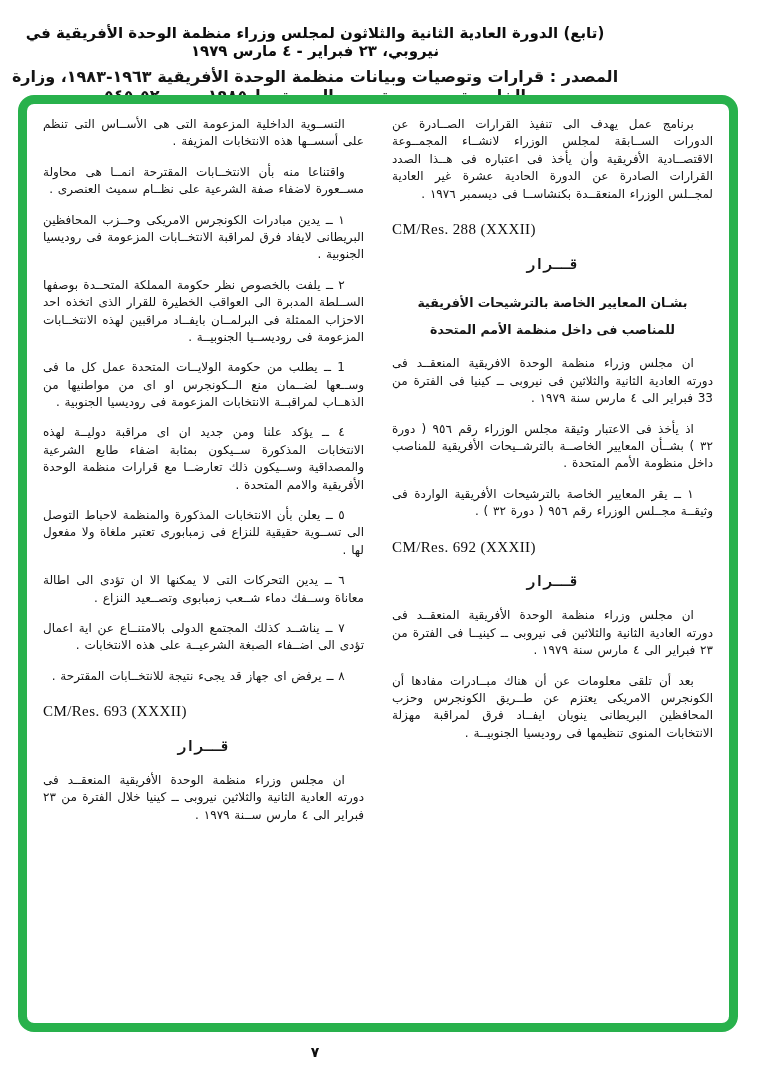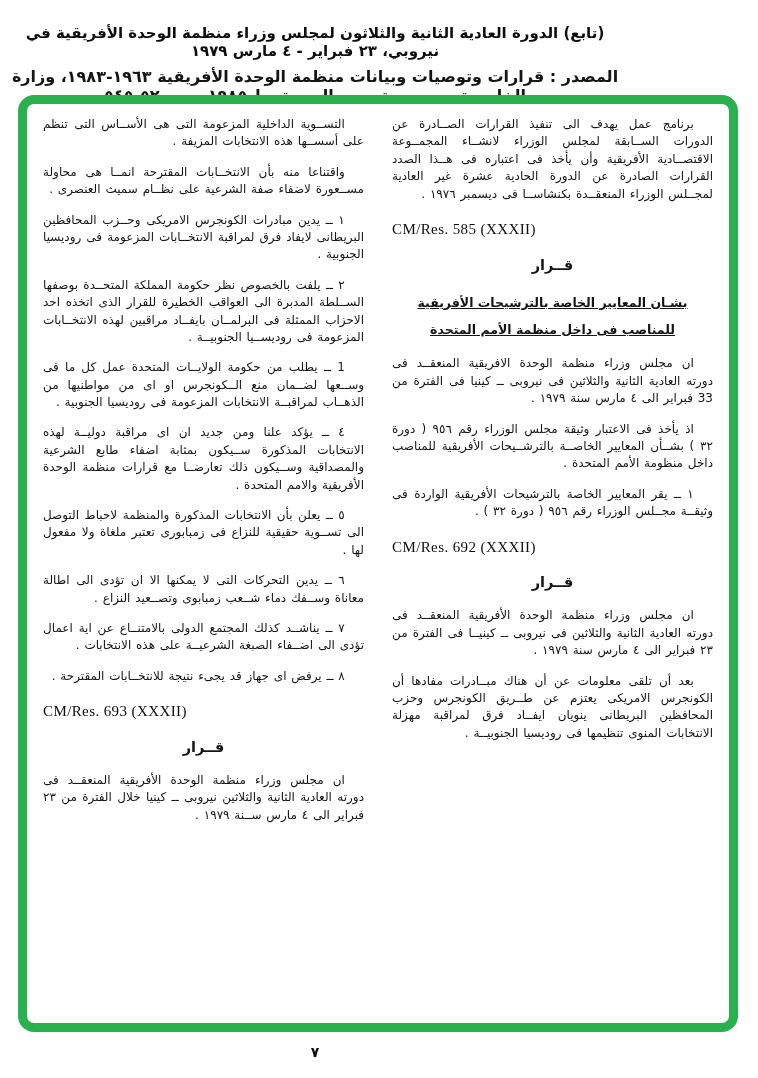--- a/index.html
+++ b/index.html
@@ -70,29 +70,29 @@
     letter-spacing:0.4px;
     margin:16px 0 12px 0;
     color:#0e0e0e;
   }
   .blk-qarar{
     text-align:center;
     font-weight:bold;
     font-size:14.5px;
     margin:14px 0 14px 0;
     letter-spacing:1px;
+    font-family:Liberation Mono, monospace;
   }
   .blk-title{
     text-align:center;
     font-weight:bold;
     font-size:12.5px;
     line-height:2.15;
     margin:0 0 12px 0;
     white-space:pre-line;
-    text-decoration:underline;
   }
 
   
   .page-number{
     position:absolute;
     top:1044px; left:0; right:0;
     text-align:center;
     font-size:14px;
     font-weight:bold;
     color:#0d0d0d;
@@ -105,21 +105,21 @@
 
   <div class="header">
     <div class="header-line1">(تابع) الدورة العادية الثانية والثلاثون لمجلس وزراء منظمة الوحدة الأفريقية في نيروبي، ٢٣ فبراير - ٤ مارس ١٩٧٩</div>
     <div class="header-line2">المصدر : قرارات وتوصيات وبيانات منظمة الوحدة الأفريقية ١٩٦٣-١٩٨٣، وزارة الخارجية، جمهورية مصر العربية، ط ١٩٨٥، ص ٥٢٠-٥٤٥</div>
   </div>
 
   <div class="frame" style="border-color: rgb(40, 177, 76);">
     <div class="cols">
       <div class="col">
           <div class="blk-p">برنامج عمل يهدف الى تنفيذ القرارات الصــادرة عن الدورات الســابقة لمجلس الوزراء لانشــاء المجمــوعة الاقتصــادية الأفريقية وأن يأخذ فى اعتباره فى هــذا الصدد القرارات الصادرة عن الدورة الحادية عشرة غير العادية لمجــلس الوزراء المنعقــدة بكنشاســا فى ديسمبر ١٩٧٦ .</div>
-          <div class="blk-res">CM/Res. 585 (XXXII)</div>
+          <div class="blk-res">CM/Res. 288 (XXXII)</div>
           <div class="blk-qarar">قــرار</div>
           <div class="blk-title">بشـان المعايير الخاصة بالترشيحات الأفريقية
 للمناصب فى داخل منظمة الأمم المتحدة</div>
           <div class="blk-p">ان مجلس وزراء منظمة الوحدة الافريقية المنعقــد فى دورته العادية الثانية والثلاثين فى نيروبى ــ كينيا فى الفترة من 33 فبراير الى ٤ مارس سنة ١٩٧٩ .</div>
           <div class="blk-p">اذ يأخذ فى الاعتبار وثيقة مجلس الوزراء رقم ٩٥٦ ( دورة ٣٢ ) بشــأن المعايير الخاصــة بالترشــيحات الأفريقية للمناصب داخل منظومة الأمم المتحدة .</div>
           <div class="blk-p">١ ــ يقر المعايير الخاصة بالترشيحات الأفريقية الواردة فى وثيقــة مجــلس الوزراء رقم ٩٥٦ ( دورة ٣٢ ) .</div>
           <div class="blk-res">CM/Res. 692 (XXXII)</div>
           <div class="blk-qarar">قــرار</div>
           <div class="blk-p">ان مجلس وزراء منظمة الوحدة الأفريقية المنعقــد فى دورته العادية الثانية والثلاثين فى نيروبى ــ كينيــا فى الفترة من ٢٣ فبراير الى ٤ مارس سنة ١٩٧٩ .</div>
           <div class="blk-p">بعد أن تلقى معلومات عن أن هناك مبــادرات مفادها أن الكونجرس الامريكى يعتزم عن طــريق الكونجرس وحزب المحافظين البريطانى ينويان ايفــاد فرق لمراقبة مهزلة الانتخابات المنوى تنظيمها فى روديسيا الجنوبيــة .</div>

